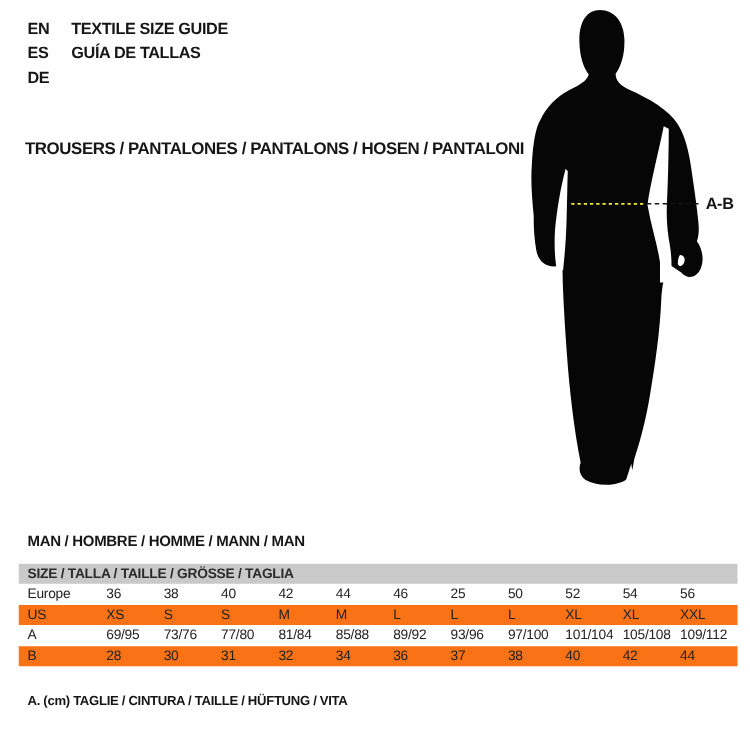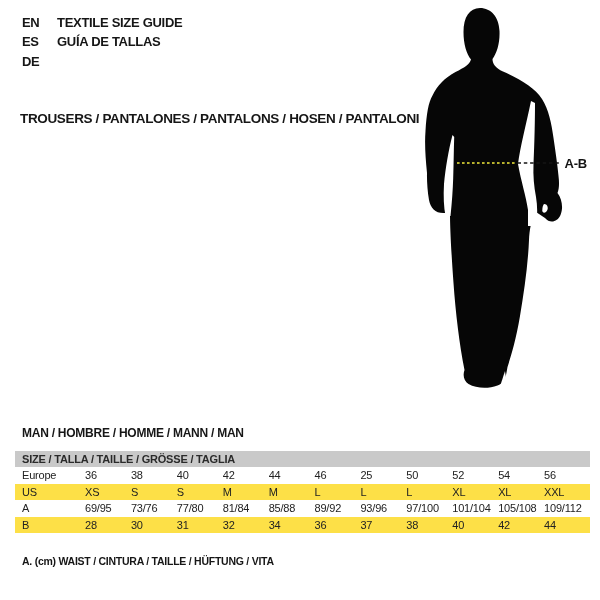--- a/index.html
+++ b/index.html
@@ -23,21 +23,21 @@
 
   
   .figure-svg { position:absolute; left:378px; top:0; width:222px; height:430px; }
 
   
   .size-table { position:absolute; left:15px; top:451px; width:575px; }
   .thead { height:16px; line-height:16.5px; padding-left:7px; background:#c9c9c9;
     font-size:11px; font-weight:700; letter-spacing:-0.2px; color:#2a2a2a; }
   .trow { display:grid; grid-template-columns:70px repeat(11, 1fr); align-items:center;
     height:16.5px; font-size:11px; letter-spacing:-0.2px; color:#222222; }
-  .trow.alt { background:#fde047; }
+  .trow.alt { background:#f97316; }
   .tlabel { padding-left:7px; text-align:left; }
   .tcell { white-space:nowrap; }
 
   
   .notes { position:absolute; left:22px; top:552px; }
   .note-line { font-size:10.5px; font-weight:700; letter-spacing:-0.25px; line-height:18.8px; white-space:nowrap; }
 </style>
 </head>
 <body>
 
@@ -128,16 +128,16 @@
       <span class="tcell">36</span>
       <span class="tcell">37</span>
       <span class="tcell">38</span>
       <span class="tcell">40</span>
       <span class="tcell">42</span>
       <span class="tcell">44</span>
     </div>
   </div>
 
   <div class="notes">
-    <div class="note-line">A. (cm) WAIST / CINTURA / TAILLE / HÜFTUNG / VITA</div>
+    <div class="note-line">A. (cm) TAGLIE / CINTURA / TAILLE / HÜFTUNG / VITA</div>
   </div>
 
 </div>
 
 </body></html>

